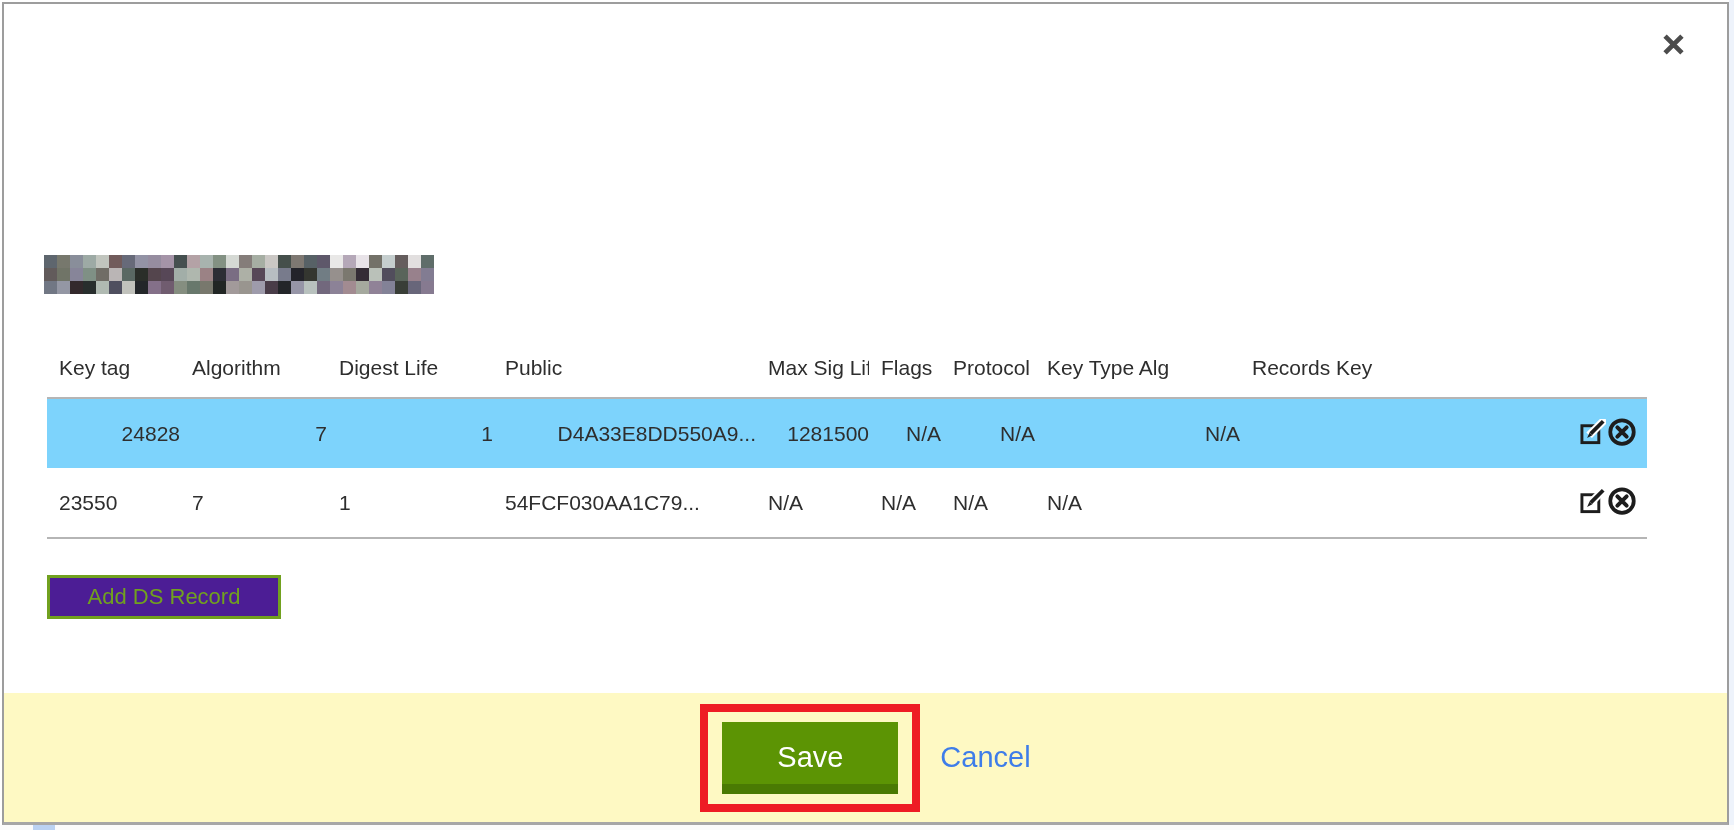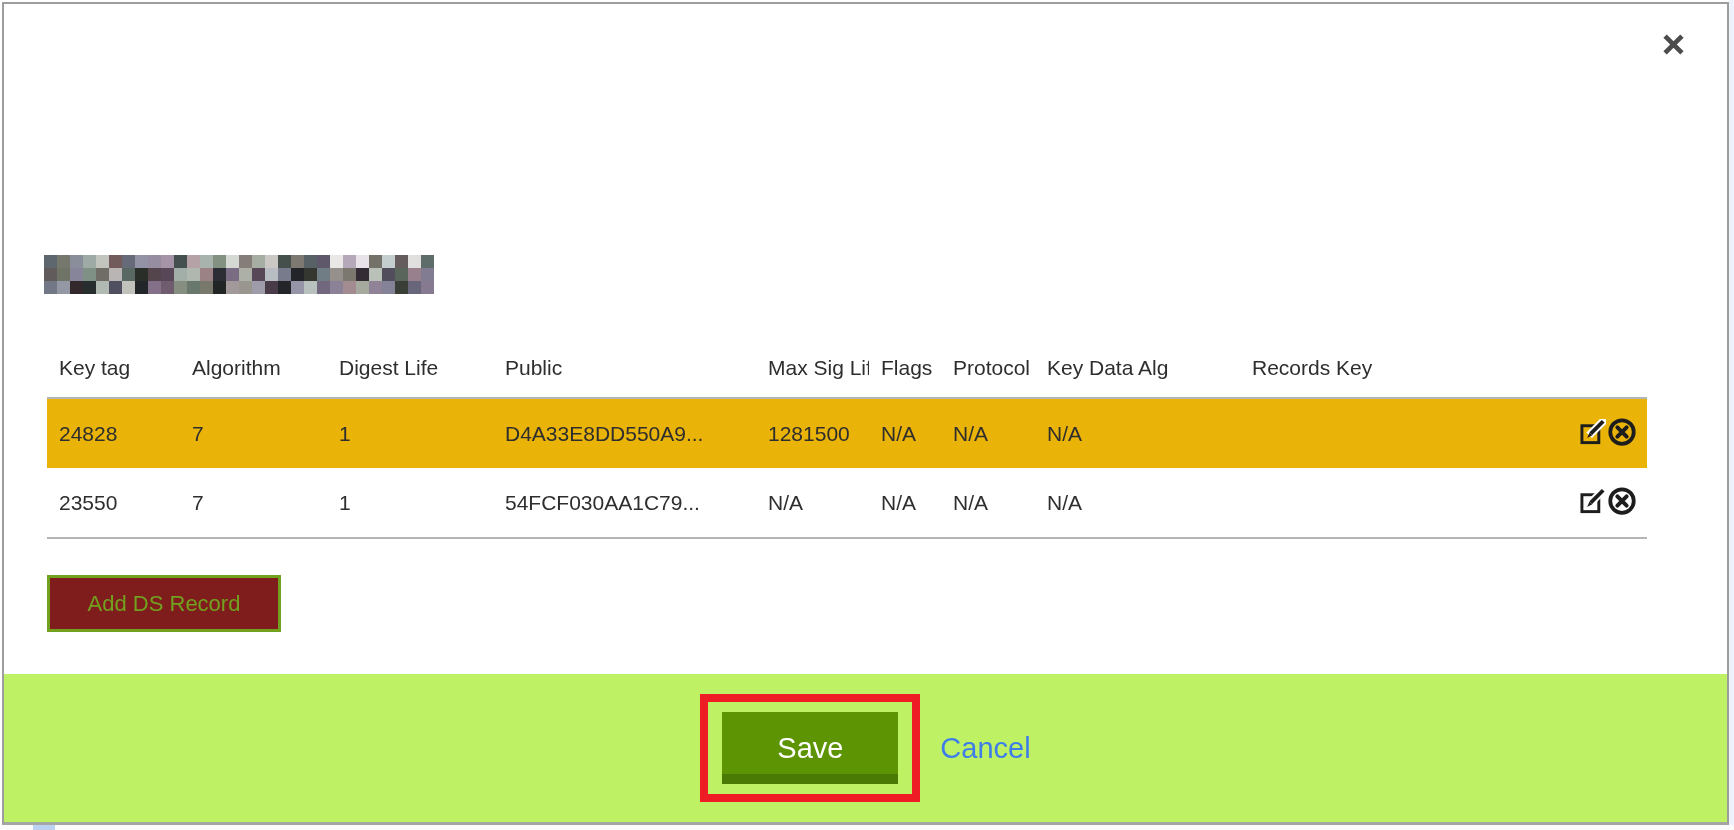--- a/index.html
+++ b/index.html
@@ -22,33 +22,33 @@
                      display:grid; grid-template-columns:repeat(30,13px); grid-auto-rows:13px; }
 
   .instruction { position:absolute; left:40px; top:312px; font-size:30px; color:#2e2e2e; }
 
   table.ds-table { position:absolute; left:43px; top:352px; width:1600px;
                    border-collapse:collapse; table-layout:fixed; font-size:21px; color:#2e2e2e; }
   table.ds-table th { text-align:left; font-weight:400; vertical-align:bottom;
                       padding:0 0 17px 12px; font-size:21px; color:#2e2e2e;
                       white-space:nowrap; overflow:hidden; }
   table.ds-table tbody tr { height:70px; }
-  table.ds-table tbody tr.stripe { background:#eab308; }
+  table.ds-table tbody tr.stripe { background:#7dd3fc;text-align:right; }
   table.ds-table tbody tr:first-child td { border-top:2px solid #b5b5b5; }
   table.ds-table tbody tr:last-child td { border-bottom:2px solid #b5b5b5; }
   table.ds-table td { padding-left:12px; white-space:nowrap; overflow:hidden; }
   td.actions { text-align:right; padding-right:10px; }
   .icon-btn { background:none; border:none; padding:0; cursor:pointer; vertical-align:middle; }
   .icon-btn + .icon-btn { margin-left:1px; }
 
-  .add-btn { position:absolute; left:43px; top:571px; width:234px; height:57px;
-             background:#7f1d1d; border:3px solid #71a11f; color:#71a11f;
+  .add-btn { position:absolute; left:43px; top:571px; width:234px; height:44px;
+             background:#4c1d95; border:3px solid #71a11f; color:#71a11f;
              font-size:22px; font-family:inherit; cursor:pointer; }
 
-  .footer { position:absolute; left:0; right:0; bottom:0; height:148px; background:#bef264;
+  .footer { position:absolute; left:0; right:0; bottom:0; height:129px; background:#fef9c3;
             display:flex; align-items:center; justify-content:center; }
   .save-annotation { border:8px solid #ee1c24; padding:10px 14px; display:inline-flex; background:transparent; }
   .save-btn { width:176px; height:72px; border:none; cursor:pointer;
               background:linear-gradient(#5c9404 0%, #5c9404 86%, #4a7a03 86%, #4a7a03 100%);
               color:#ffffff; font-size:29px; font-family:inherit; }
   .cancel-link { margin-left:20px; font-size:29px; color:#3e7de9; text-decoration:none; cursor:pointer; }
 </style>
 </head>
 <body>
 
@@ -170,21 +170,21 @@
     </colgroup>
     <thead>
       <tr>
         <th>Key tag</th>
         <th>Algorithm</th>
         <th>Digest Life</th>
         <th>Public</th>
         <th>Max Sig Life</th>
         <th>Flags</th>
         <th>Protocol</th>
-        <th>Key Data Alg</th>
+        <th>Key Type Alg</th>
         <th>Records Key</th>
         <th></th>
       </tr>
     </thead>
     <tbody>
       <tr class="stripe">
         <td>24828</td>
         <td>7</td>
         <td>1</td>
         <td>D4A33E8DD550A9...</td>

